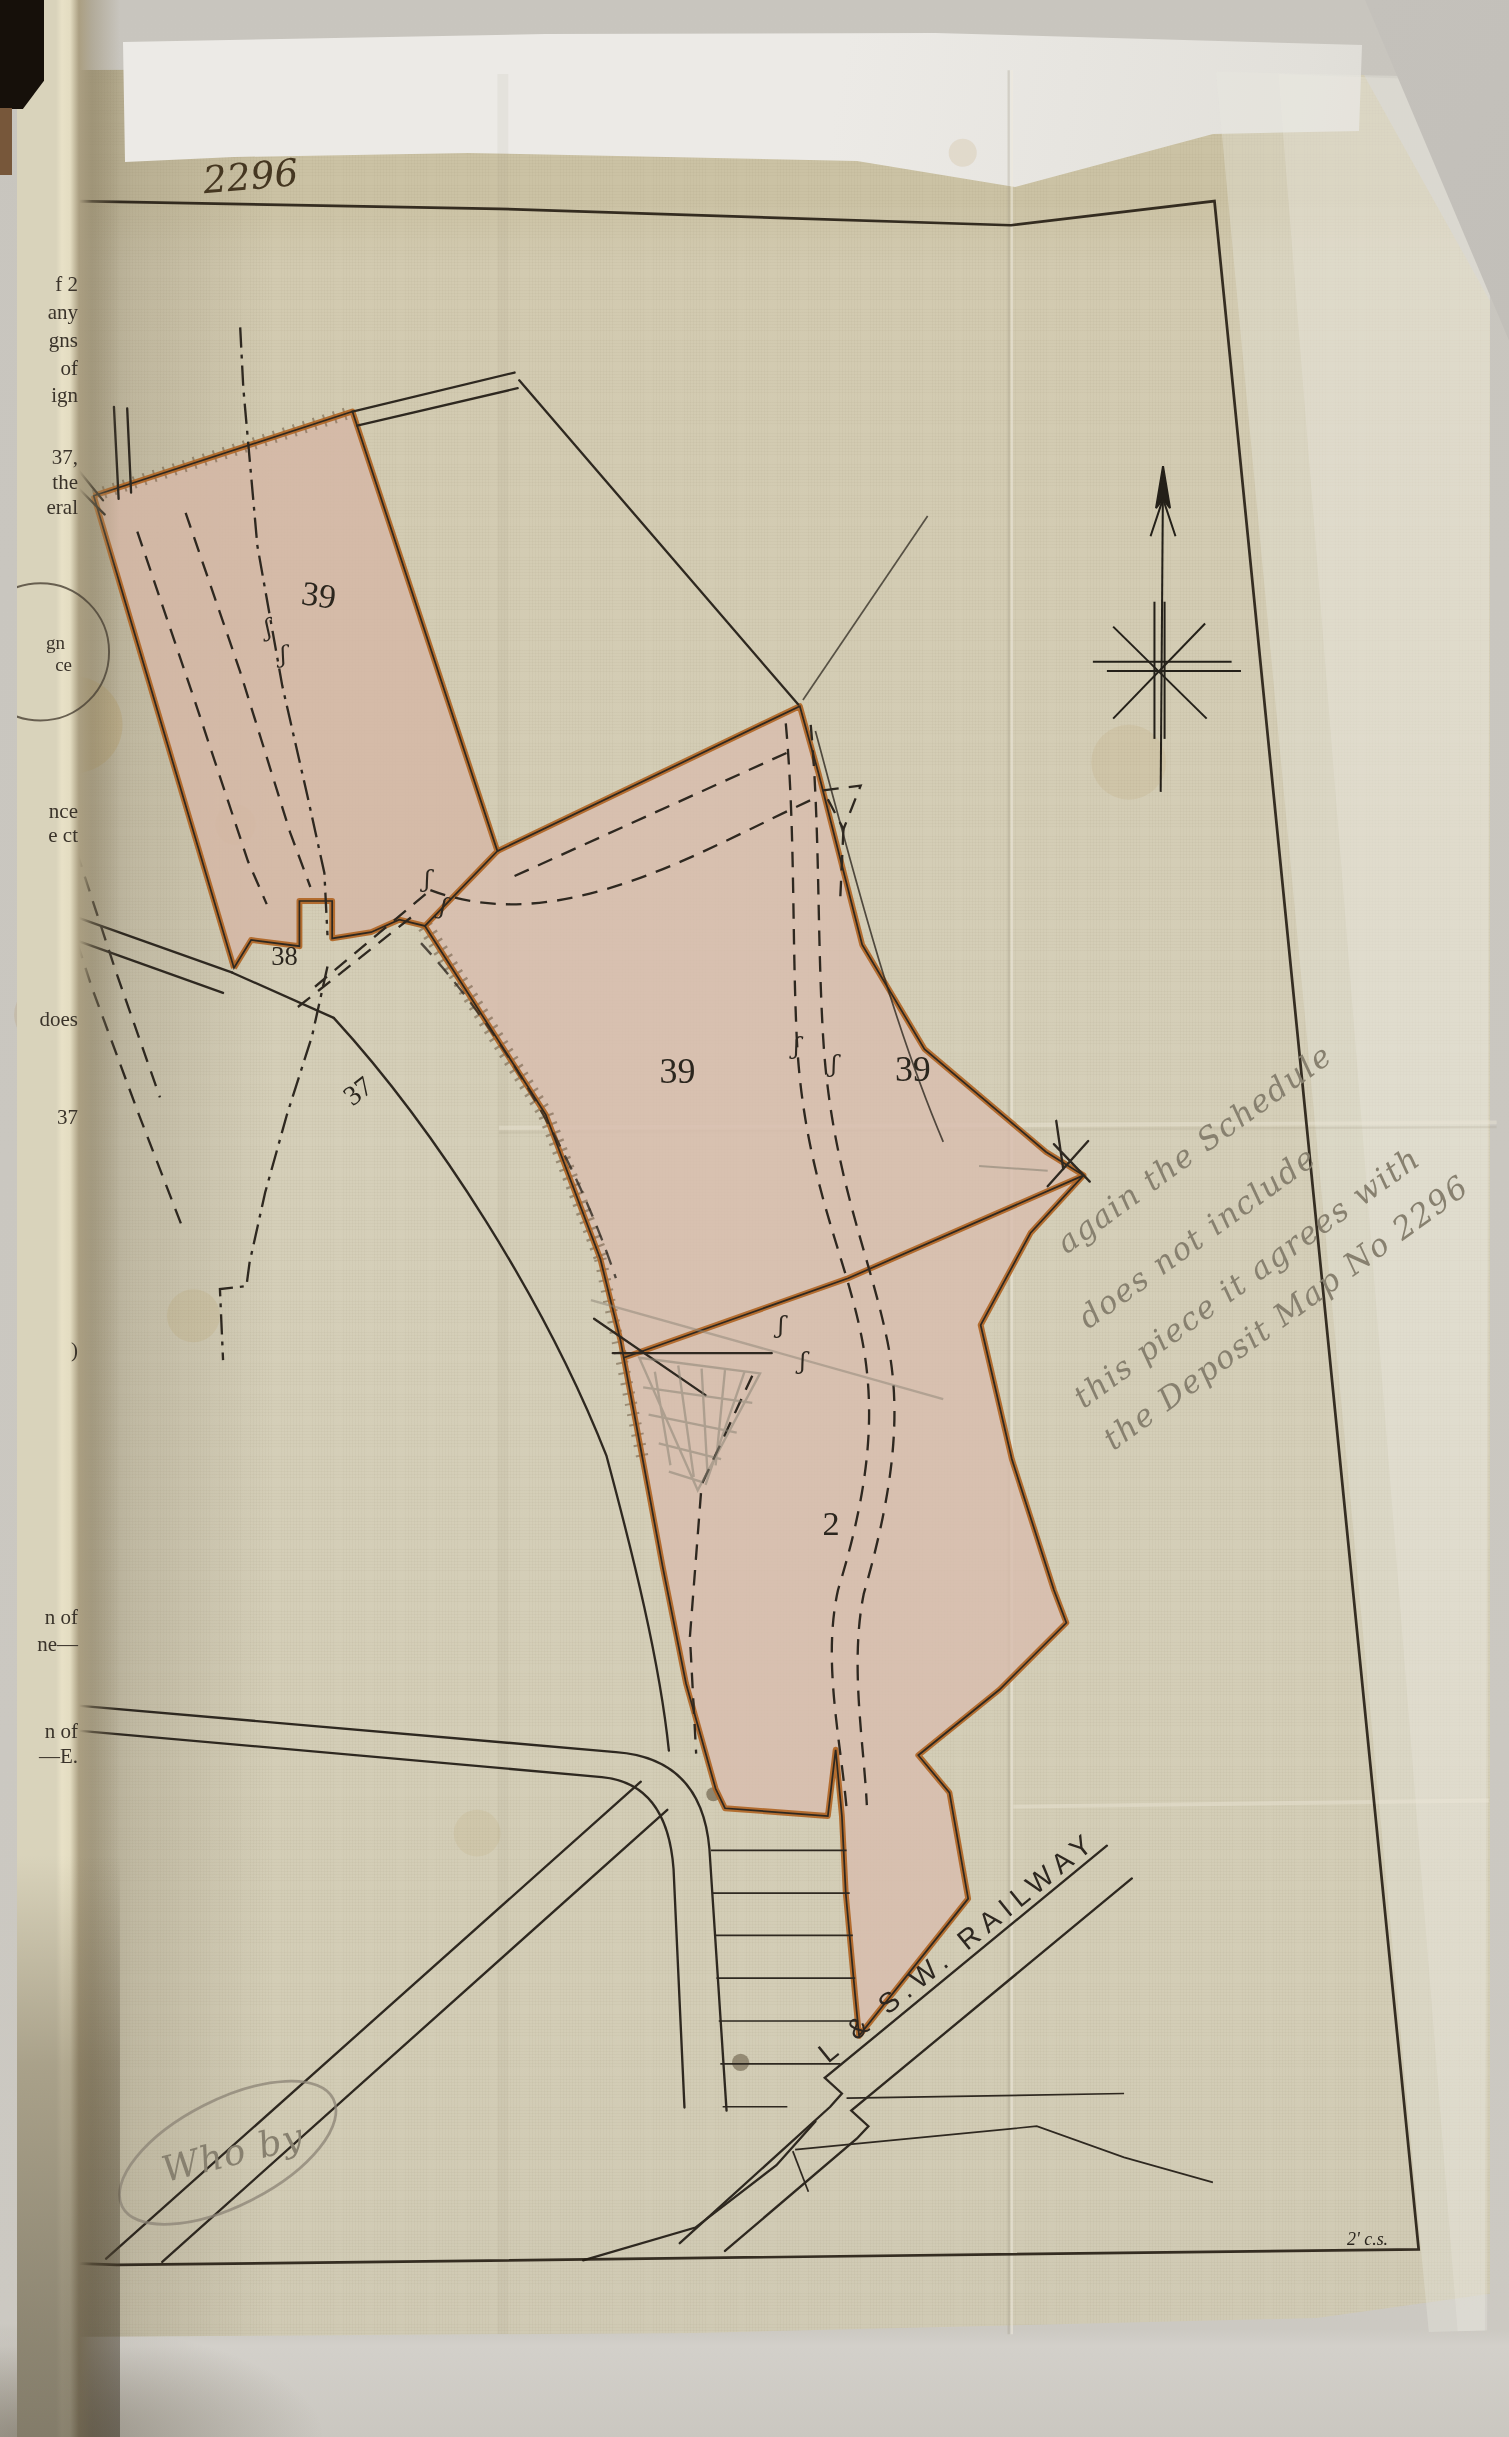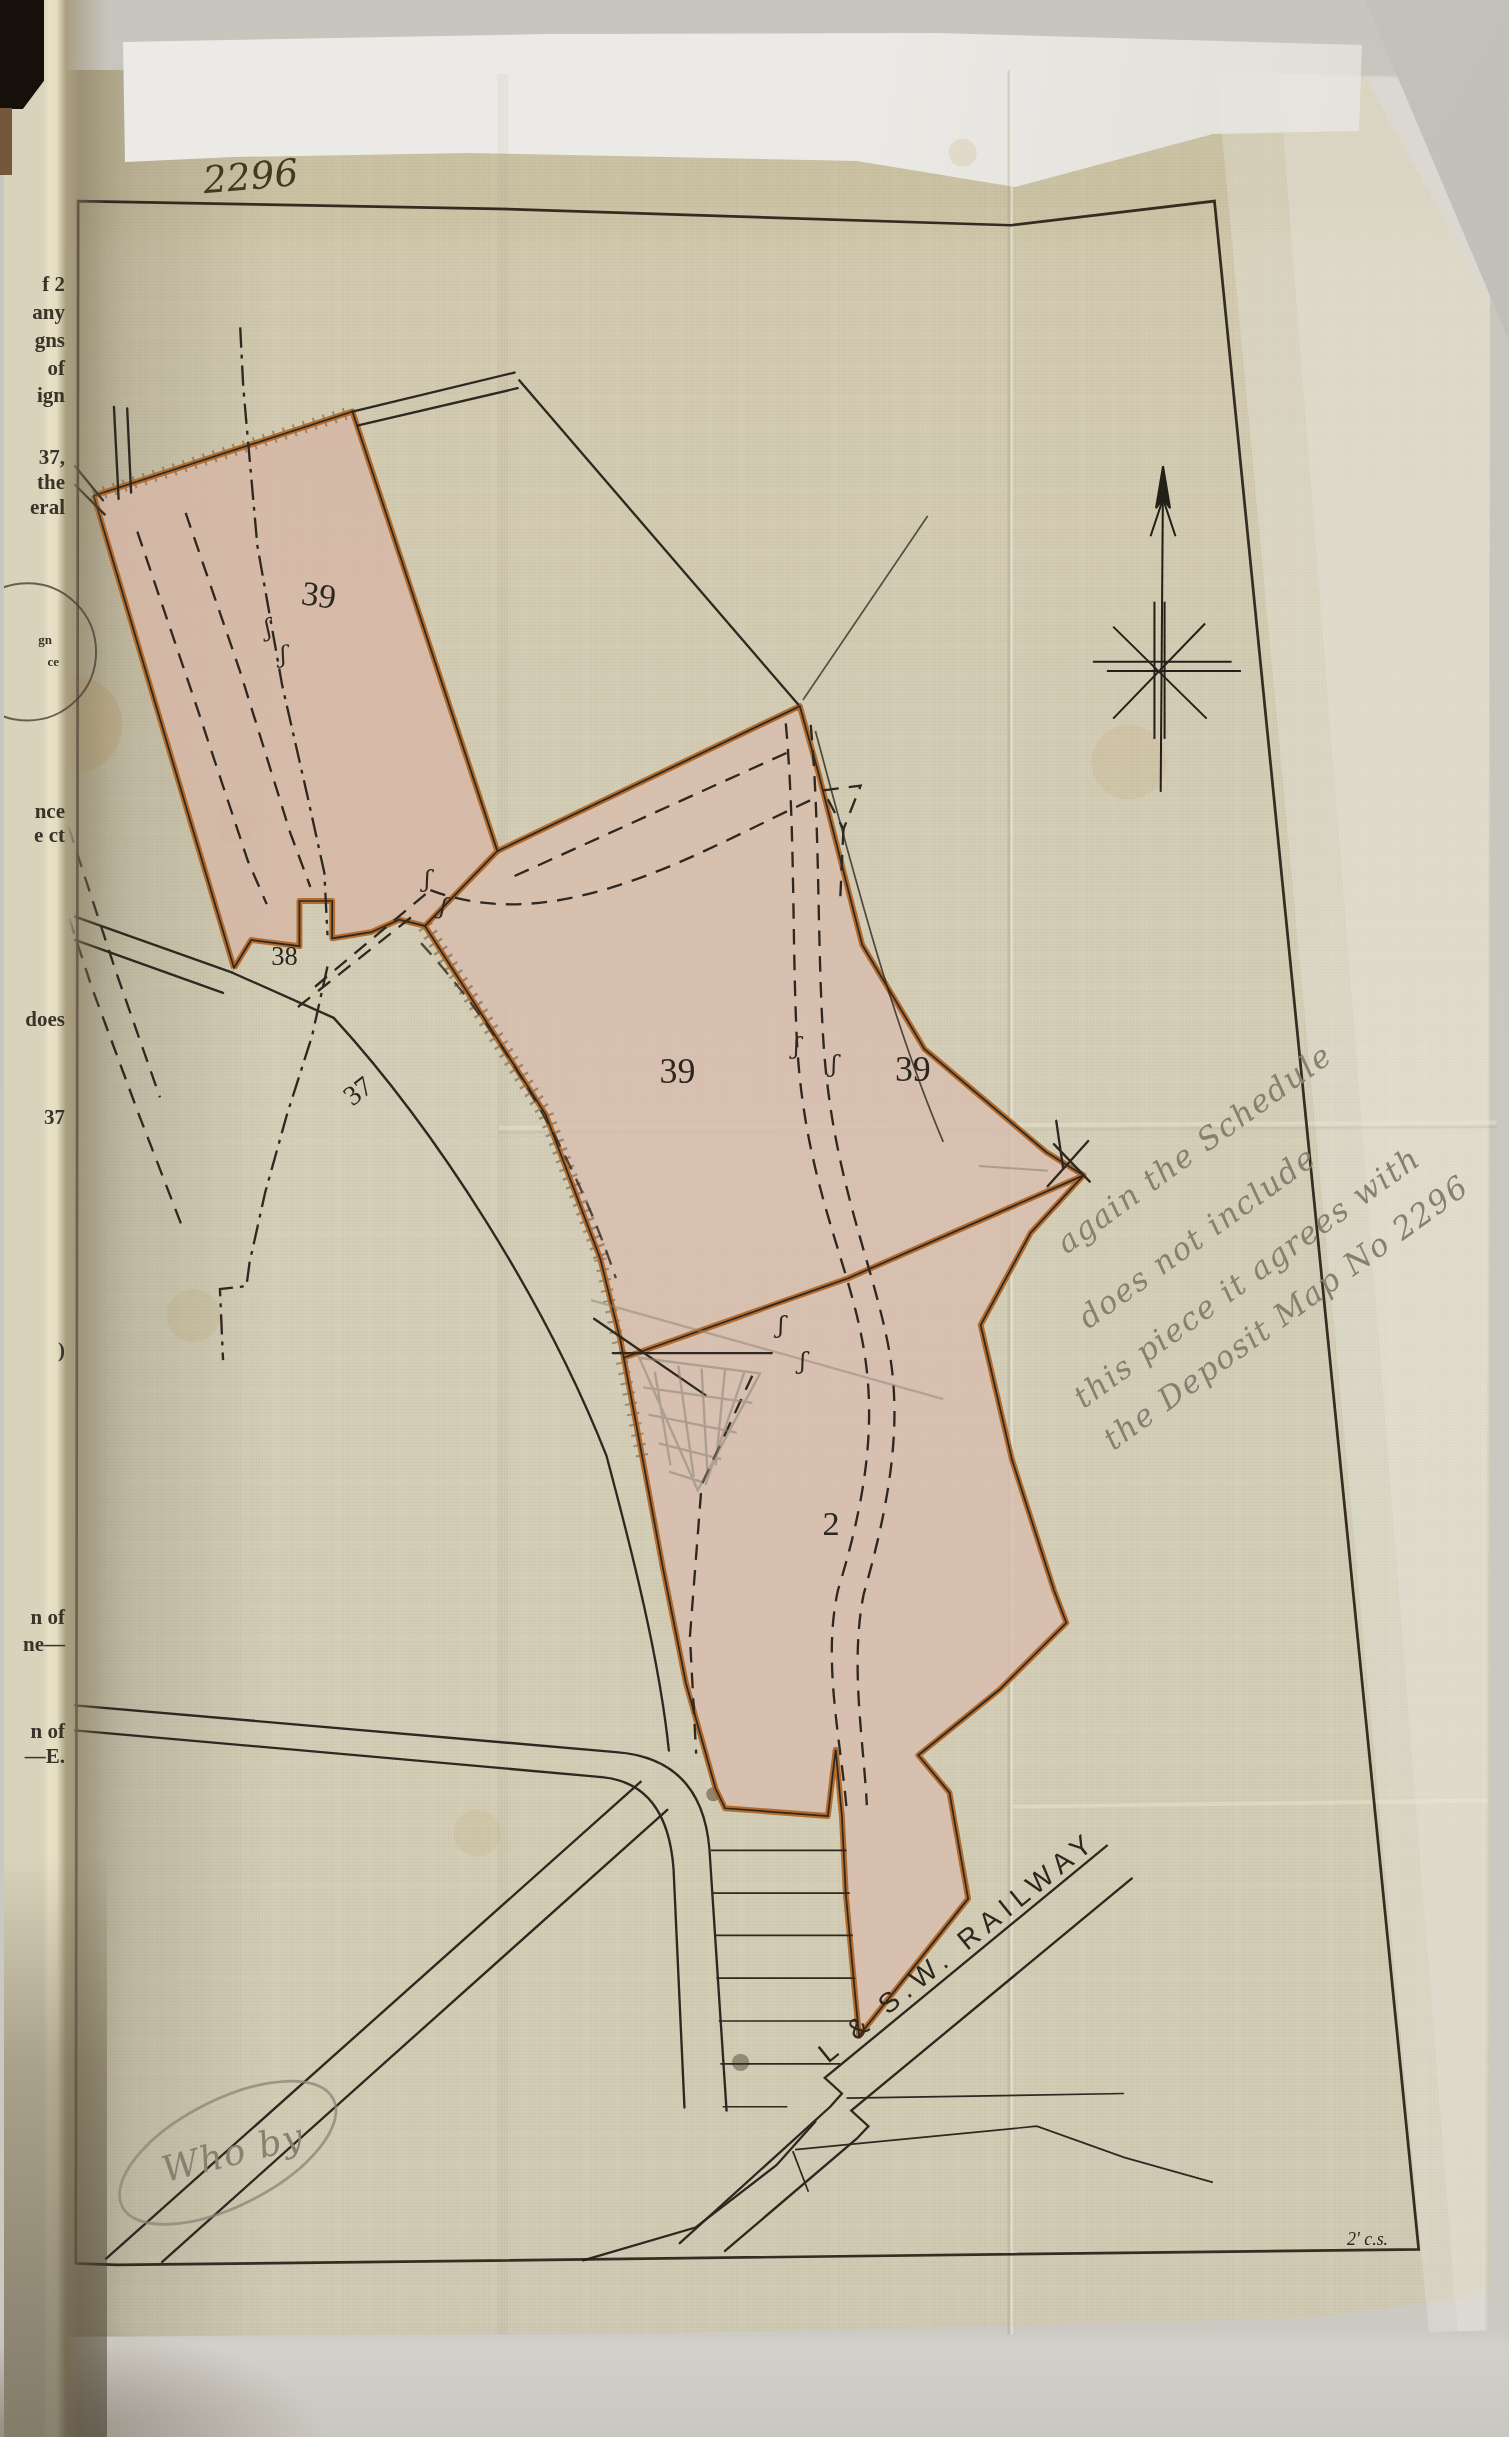--- a/index.html
+++ b/index.html
@@ -30,39 +30,38 @@
     position:absolute;left:0;top:0;width:1510px;height:359px;z-index:4;
     clip-path:polygon(1365px 0px,1510px 0px,1510px 343px);
     background:linear-gradient(120deg,#ccc9c3,#c2bfb9);
   }
   .bl-curl{
     position:absolute;left:0;top:2322px;width:327px;height:115px;z-index:4;
     background:radial-gradient(ellipse at 10% 100%,rgba(75,65,45,.45),rgba(75,65,45,0) 70%);
   }
   
   .book-page{
-    position:absolute;left:4px;top:0;width:103px;height:2438px;z-index:5;
+    position:absolute;left:17px;top:0;width:103px;height:2438px;z-index:5;
     background:
       linear-gradient(180deg,rgba(0,0,0,0) 1855px,rgba(80,68,46,.35) 2065px,rgba(60,52,38,.55) 2438px),
       linear-gradient(90deg,#d9d3bb 0 39px,#e8e1c7 45px,#e3dcc1 53px,#ab9f82 62px,rgba(150,138,108,.45) 75px,rgba(150,138,108,0) 103px);
-    font-weight: bold;
   }
   .book-corner{
     position:absolute;left:0;top:0;width:44px;height:109px;z-index:6;
     background:#16100a;
     clip-path:polygon(0 0,100% 0,100% 74%,52% 100%,0 100%);
   }
   .spine-sliver{
     position:absolute;left:0;top:108px;width:11.7px;height:67px;z-index:6;background:#77573a;
   }
   .frag{
     position:absolute;right:42px;color:#3a332a;font-size:21px;line-height:1;white-space:nowrap;
     font-family:"Liberation Serif","DejaVu Serif",serif;
   }
-  .frag.small{font-size:13px;margin-left:32px;}
+  .frag.small{font-size:19px;margin-left:32px;}
   .stamp-svg{position:absolute;left:0;top:577px;z-index:1;}
   
   svg.art{position:absolute;left:0;top:0;z-index:3;}
   .k{stroke:#2e2820;stroke-width:3;fill:none;stroke-linecap:round;}
   .k2{stroke:#2e2820;stroke-width:2.2;fill:none;}
   .d{stroke:#2e2820;stroke-width:3;fill:none;stroke-dasharray:20 13;stroke-linecap:butt;}
   .dd{stroke:#2e2820;stroke-width:3;fill:none;stroke-dasharray:26 9 5 9;}
   .o{stroke:#b06524;stroke-width:7.5;fill:none;stroke-linejoin:round;opacity:.92;}
   .tick{stroke:#5f4c33;fill:none;opacity:.5;}
   .pencil{stroke:#8b8375;fill:none;}

